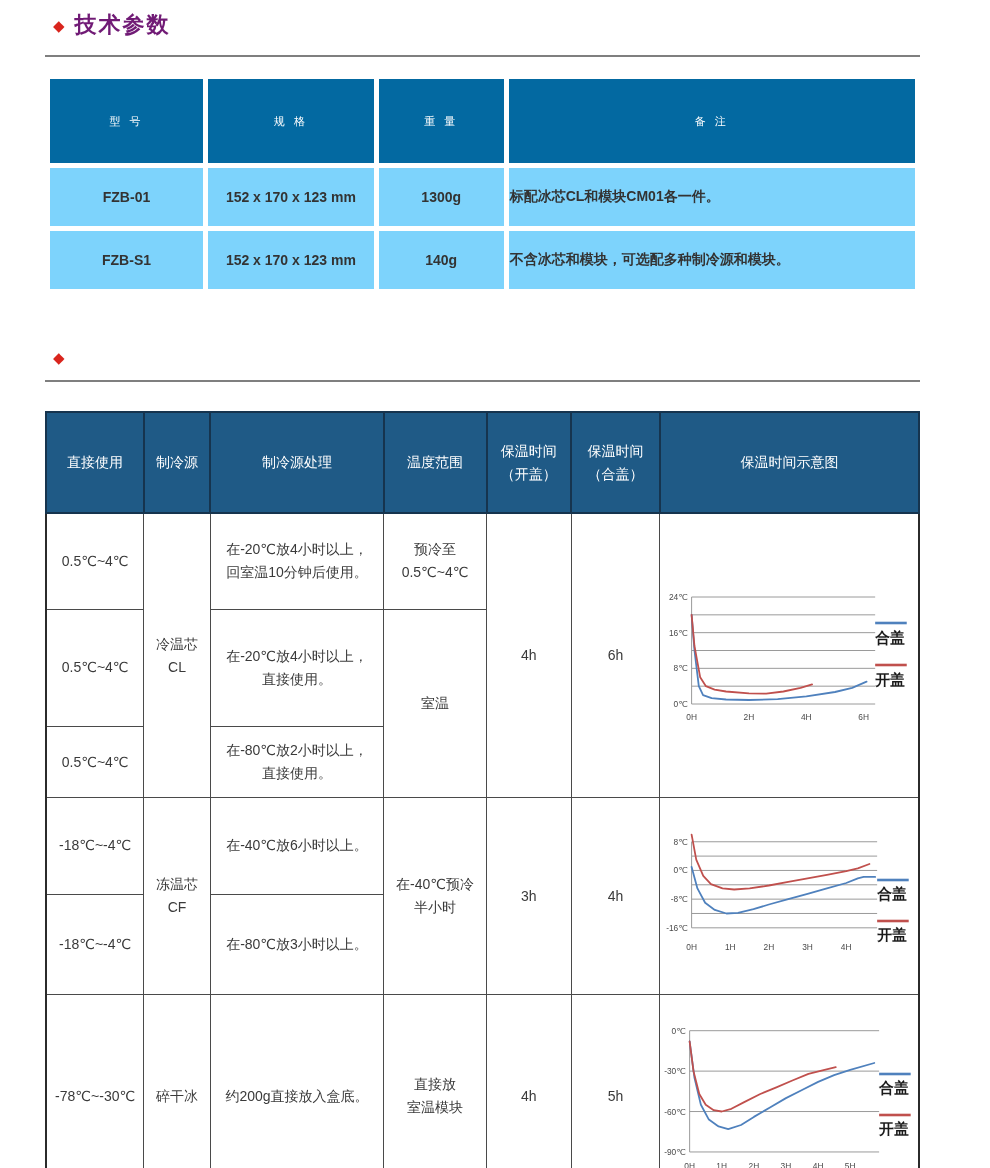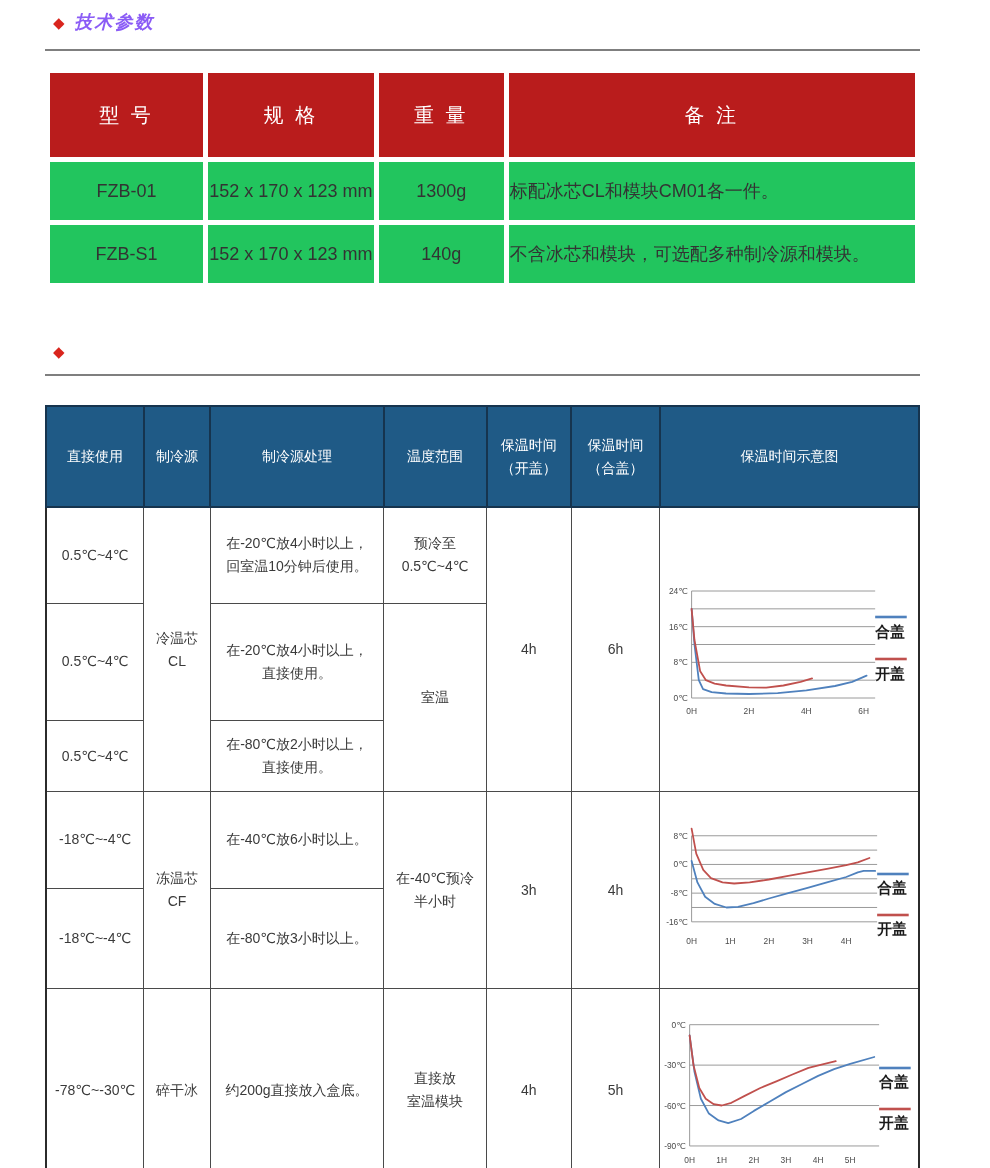--- a/index.html
+++ b/index.html
@@ -5,30 +5,30 @@
   html,body{margin:0;padding:0;background:#ffffff;}
   body{
     width:990px;height:1168px;overflow:hidden;
     font-family:"Liberation Sans","DejaVu Sans",sans-serif;
     color:#333;
   }
   .content{padding:10px 70px 0 45px;}
   
   .section-title{display:flex;align-items:center;margin:0 0 0 8px;}
   .diamond{color:#d9251d;font-size:15px;margin-right:10px;line-height:1;}
-  .title-text{font-size:18px;font-weight:bold;color:#8b5cf6;letter-spacing:2px;font-style:italic;}
+  .title-text{font-size:22px;font-weight:bold;color:#701a75;letter-spacing:2px;}
   .rule{height:2px;background:#7f7f7f;margin-top:15px;}
   
   table.spec{width:100%;border-spacing:5px;border-collapse:separate;margin-top:17px;table-layout:fixed;}
   table.spec th{
-    background:#b91c1c;color:#fff;font-weight:normal;font-size:20px;
+    background:#0369a1;color:#fff;font-weight:normal;font-size:11px;
     letter-spacing:3px;height:82px;
   }
   table.spec td{
-    background:#22c55e;color:#333;font-size:18px;text-align:center;height:56px;
+    background:#7dd3fc;color:#333;font-size:14px;text-align:center;height:56px;font-weight:bold;
   }
   table.spec td.remark{text-align:left;}
   .sect2{margin-top:56px;}
   
   table.temp{
     width:100%;border-collapse:collapse;margin-top:29px;table-layout:fixed;
     border:2px solid #2b2b2b;
   }
   table.temp th{
     background:#1f5a86;color:#fff;font-weight:normal;font-size:14px;

